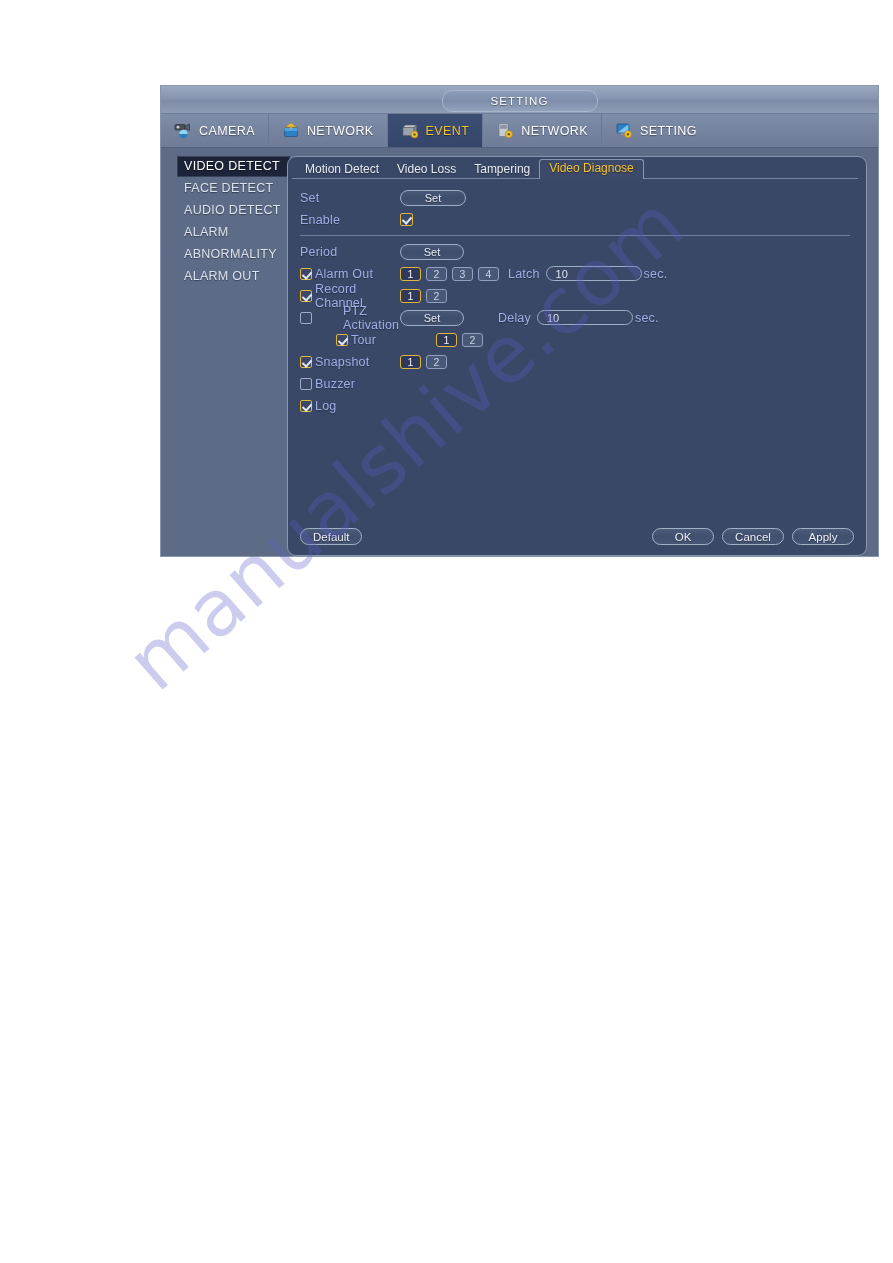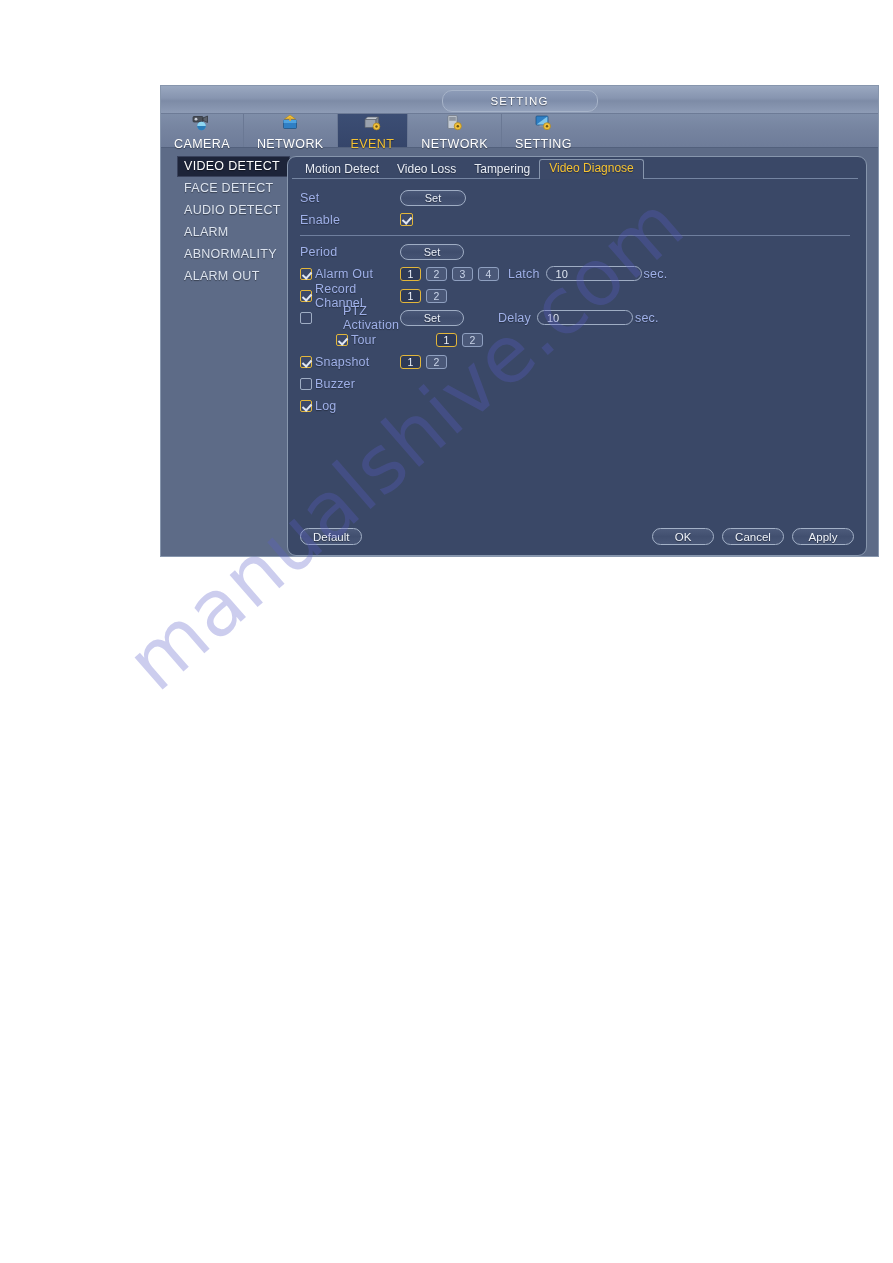--- a/index.html
+++ b/index.html
@@ -29,21 +29,21 @@
             border:1px solid #a7b4c9;
             display:flex;align-items:center;justify-content:center;}
   .title-pill span{font-size:11.5px;color:#ffffff;letter-spacing:1.2px;
             text-shadow:0 1px 1px rgba(0,0,0,.45);}
 
   
   .topnav{height:33px;display:flex;align-items:stretch;
           background:linear-gradient(to bottom,#7f8ea9 0%,#75839f 50%,#6e7c99 100%);
           border-bottom:1px solid #52607c;}
   .navtab{display:flex;align-items:center;gap:6px;padding:0 13px;
-          border-right:1px solid #6a7894;position:relative;cursor:default;flex-direction:column;}
+          border-right:1px solid #6a7894;position:relative;cursor:default;}
   .navtab:last-child{border-right:none;}
   .navtab .lbl{font-size:12.5px;color:#ffffff;letter-spacing:.4px;
           text-shadow:0 1px 1px rgba(0,0,0,.4);}
   .navtab.active{background:linear-gradient(to bottom,#3c4e74 0%,#35456a 100%);}
   .navtab.active .lbl{color:#f5c232;}
   .navicon{width:19px;height:17px;position:relative;flex:none;}
 
   
   .dlgbody{display:flex;height:calc(100% - 62px);padding:0;position:relative;}
   .sidebar{width:126px;flex:none;padding:8px 0 0 16px;box-sizing:border-box;}

